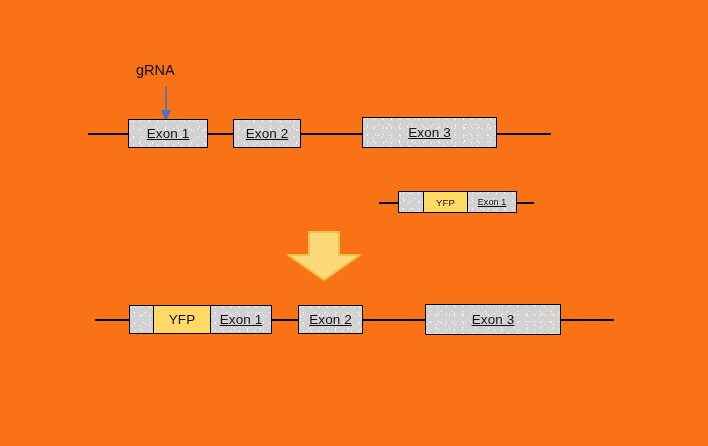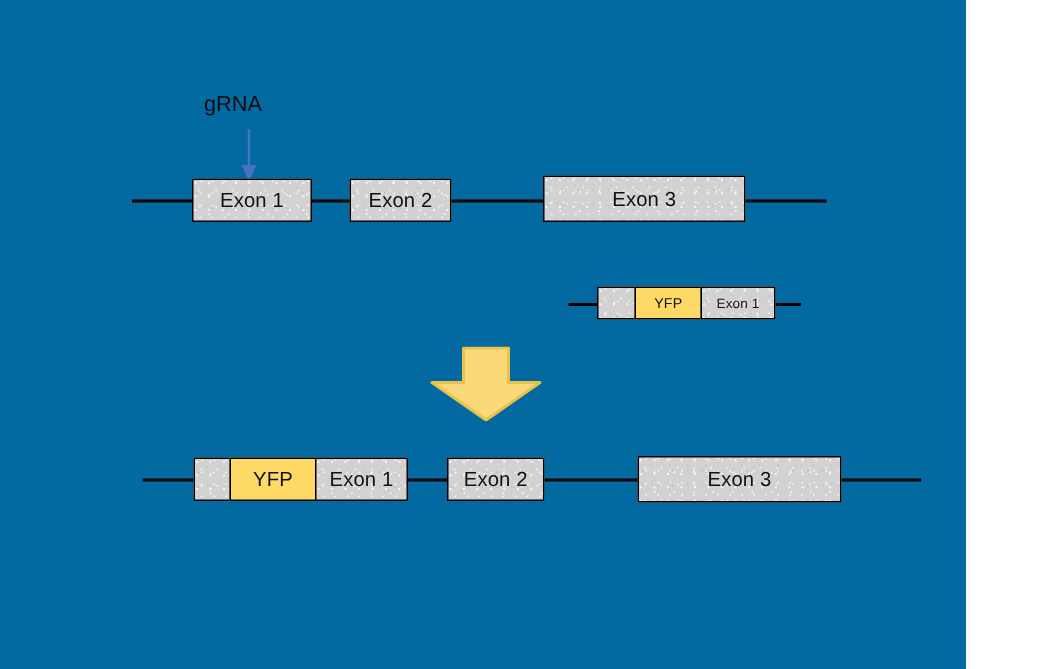--- a/index.html
+++ b/index.html
@@ -5,23 +5,23 @@
   html, body {
     margin: 0;
     padding: 0;
     background: #ffffff;
   }
   body {
     font-family: "Liberation Sans", sans-serif;
   }
   #canvas {
     position: relative;
-    width: 644px;
+    width: 708px;
     height: 446px;
-    background: #0369a1;
+    background: #f97316;
     overflow: hidden;
   }
 
   
   .gene-line {
     position: absolute;
     background: #000000;
     height: 2px;
   }
 
@@ -40,20 +40,21 @@
   .box-gray {
     background-color: #d2d2d2;
     background-image:
       radial-gradient(circle at 13% 21%, rgba(255,255,255,.85) 0.6px, transparent 0.7px),
       radial-gradient(circle at 37% 62%, rgba(255,255,255,.8) 0.6px, transparent 0.7px),
       radial-gradient(circle at 61% 12%, rgba(255,255,255,.8) 0.6px, transparent 0.7px),
       radial-gradient(circle at 82% 77%, rgba(255,255,255,.85) 0.6px, transparent 0.7px),
       radial-gradient(circle at 24% 88%, rgba(180,180,180,.55) 0.6px, transparent 0.7px),
       radial-gradient(circle at 70% 45%, rgba(180,180,180,.5) 0.6px, transparent 0.7px);
     background-size: 9px 9px, 11px 11px, 8px 8px, 13px 13px, 10px 10px, 12px 12px;
+    text-decoration: underline;
   }
 
   .box-yellow {
     background-color: #ffd966;
   }
 
   .label-text {
     pointer-events: none;
   }
 

